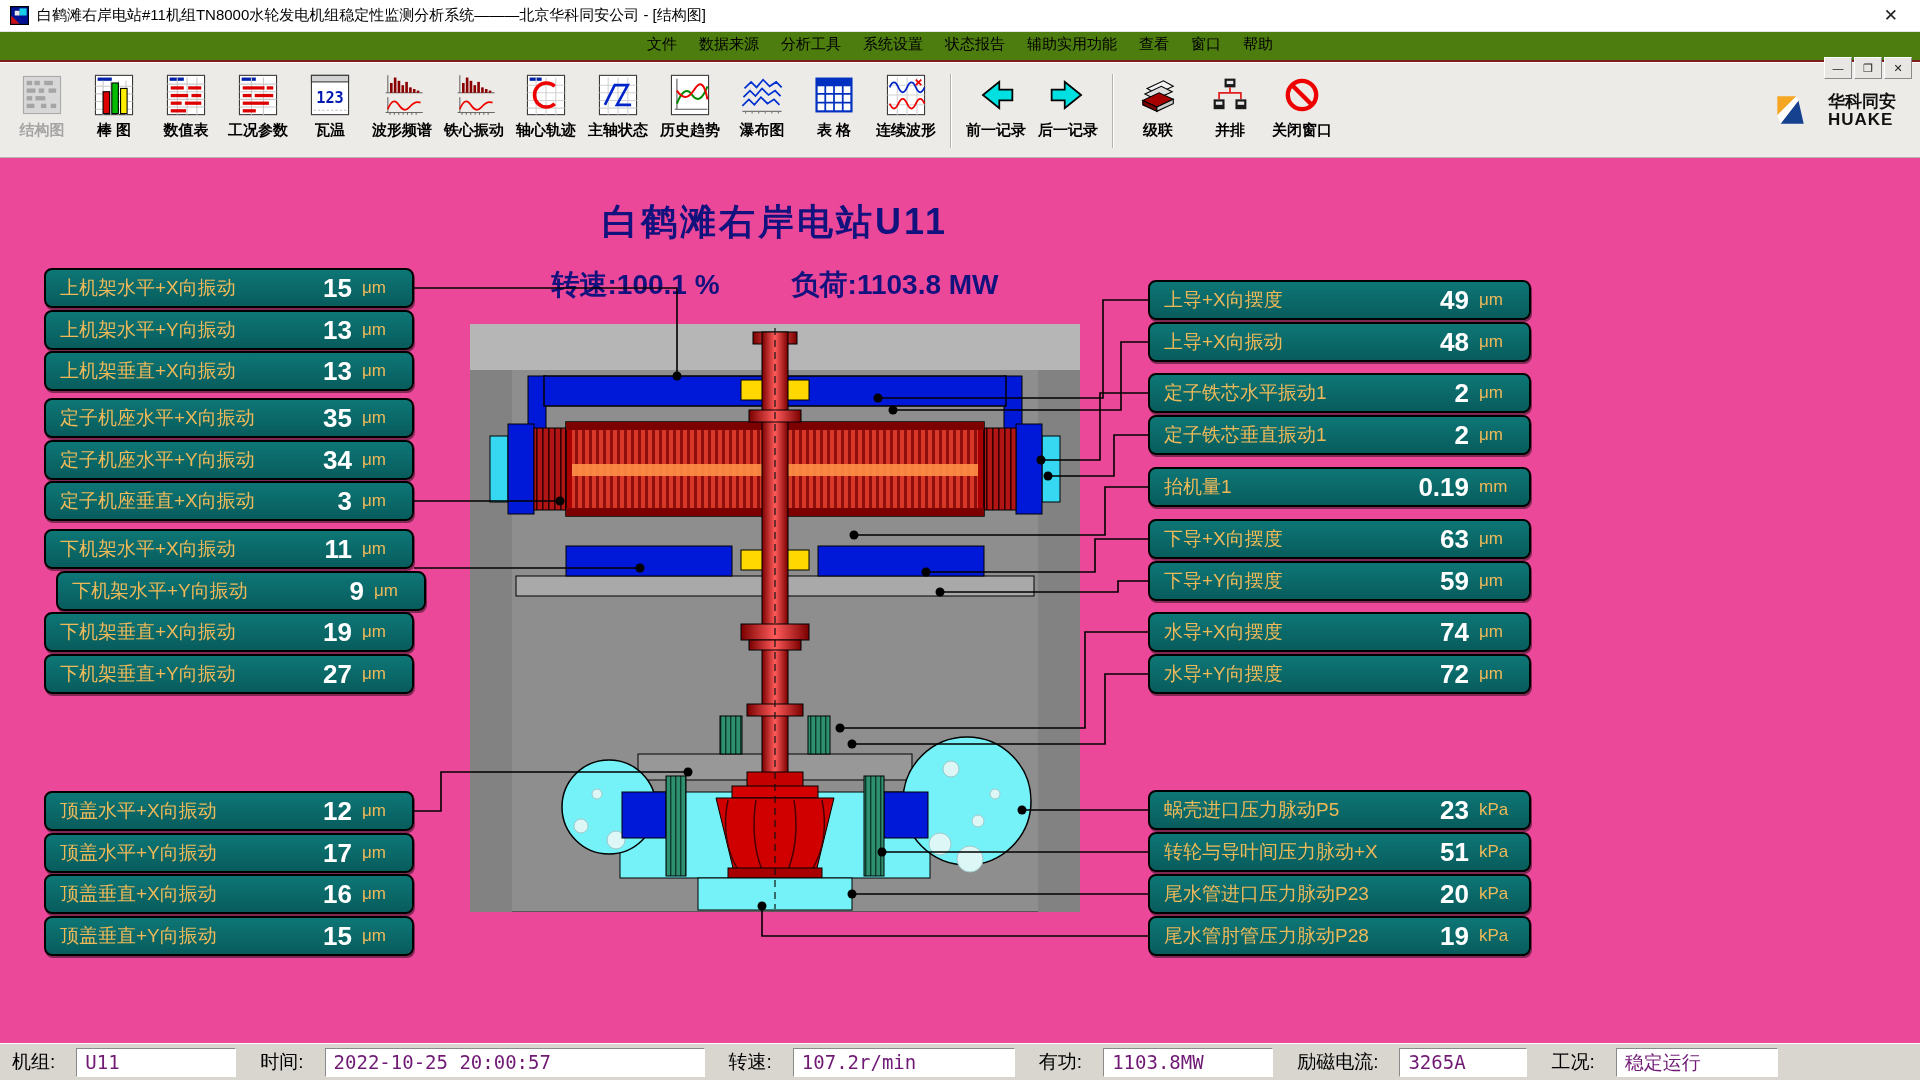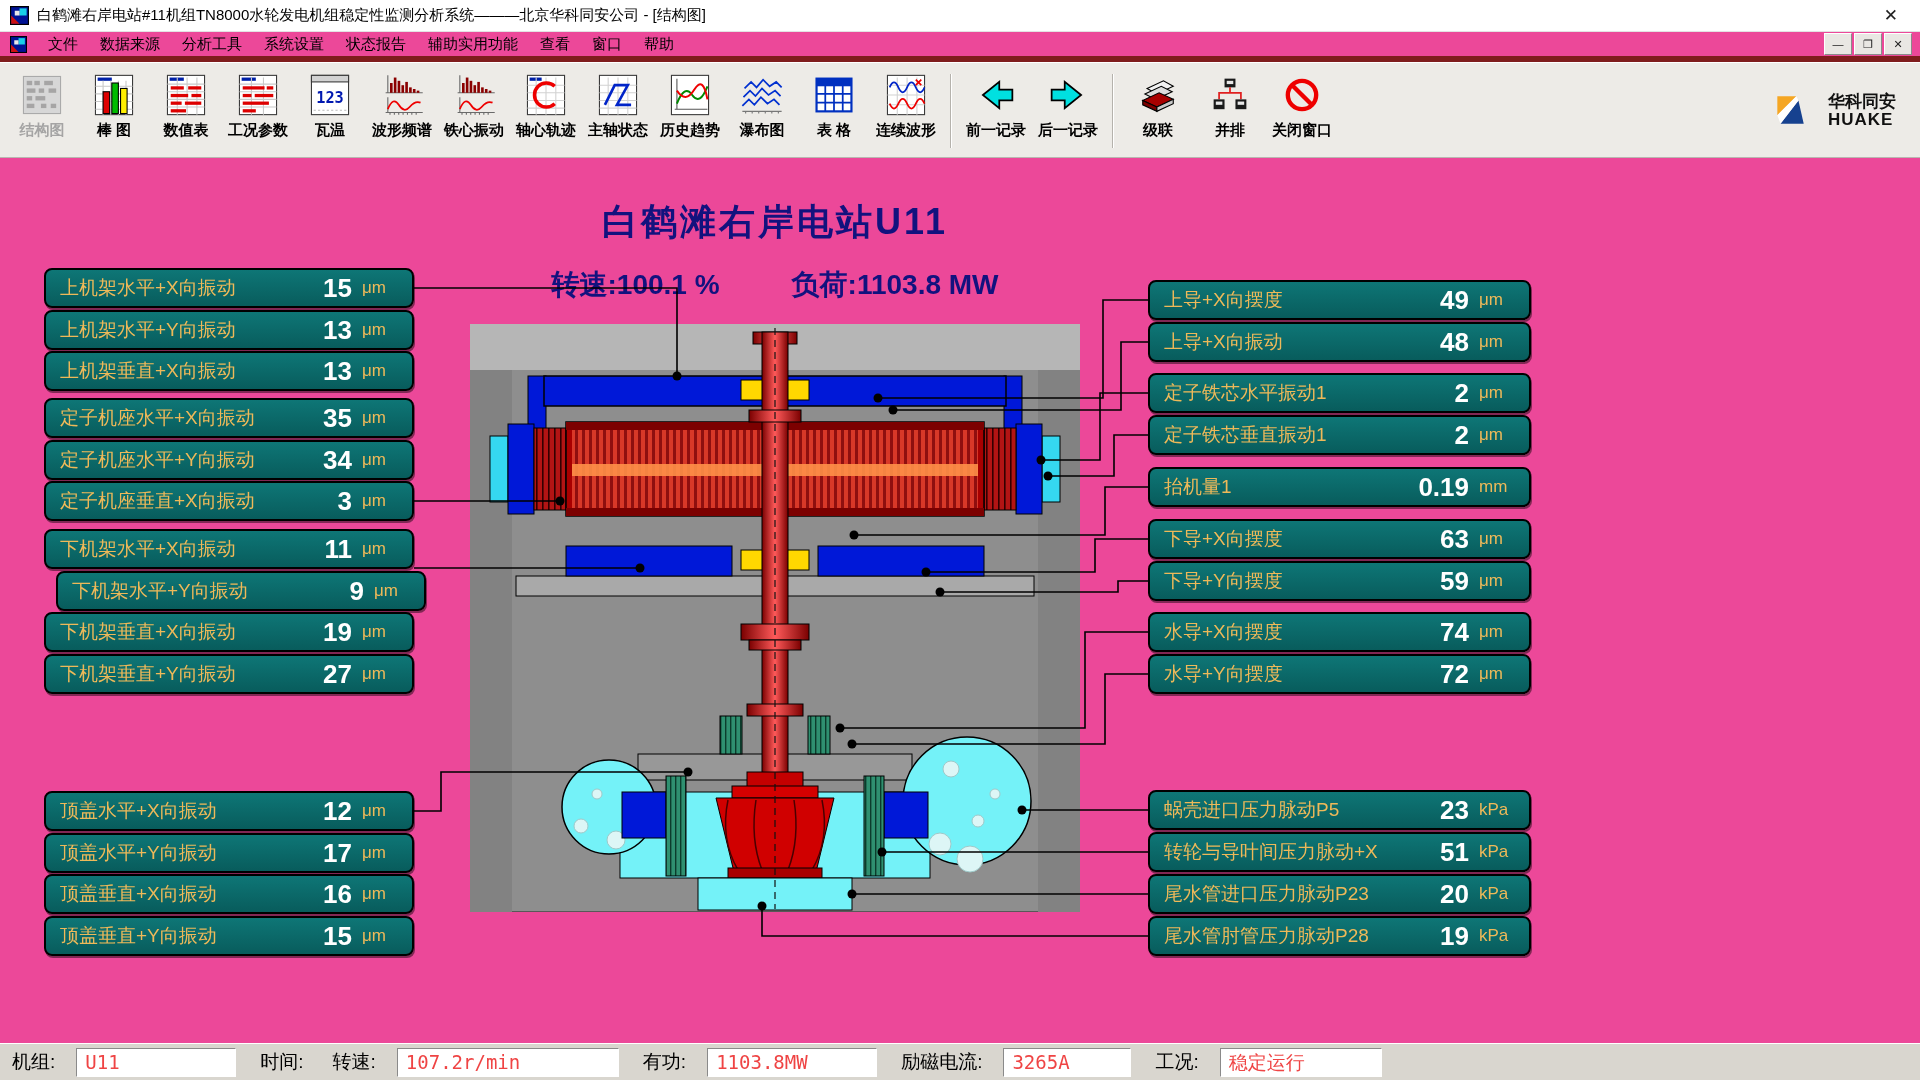--- a/index.html
+++ b/index.html
@@ -7,21 +7,21 @@
   #app{position:relative;width:1920px;height:1080px;background:#c4ddc4;overflow:hidden;
        font-family:"Liberation Sans",sans-serif;-webkit-font-smoothing:antialiased;}
 
   
   .titlebar{height:32px;background:#ffffff;display:flex;align-items:center;padding:0 10px;border-bottom:1px solid #e3e3e3;}
   .titlebar .app-ico{width:19px;height:19px;margin-right:8px;flex:0 0 auto;}
   .titlebar .t-text{font-size:15px;color:#000;white-space:nowrap;}
   .titlebar .t-close{margin-left:auto;font-size:17px;color:#222;padding:2px 12px;cursor:pointer;}
 
   
-  .menubar{height:30px;background:#ec4899;display:flex;align-items:center;padding:0 8px;border-bottom:6px solid #7f1d1d;}
+  .menubar{height:30px;background:#4d7c0f;display:flex;align-items:center;padding:0 8px;border-bottom:2px solid #7f1d1d;flex-direction:column;}
   .menubar .app-ico{width:17px;height:17px;margin:0 10px 0 2px;}
   .menu-item{font-size:15px;color:#000;padding:3px 11px;cursor:default;}
   .win-ctrls{margin-left:auto;display:flex;gap:2px;}
   .wbtn{width:28px;height:22px;background:#e9e7e3;border:1px solid;border-color:#fff #8a8a8a #8a8a8a #fff;
         font-size:11px;line-height:20px;text-align:center;color:#222;cursor:pointer;}
 
   
   .toolbar{height:96px;background:#edebe7;border-top:1px solid #fff;border-bottom:1px solid #b9b6b0;
            display:flex;align-items:center;padding:4px 10px 2px 6px;}
   .tb-btn{width:72px;height:86px;display:flex;flex-direction:column;align-items:center;justify-content:flex-start;
@@ -57,21 +57,21 @@
           gap:26px;align-items:center;z-index:2;}
   .lg-item{display:flex;align-items:center;gap:7px;}
   .lg-swatch{width:30px;height:20px;border:2px solid #000;}
   .lg-label{font-size:20px;font-weight:bold;color:#15157e;white-space:nowrap;}
 
   
   .statusbar{height:37px;background:#d9d6cf;border-top:1px solid #fff;display:flex;align-items:center;
              padding:0 4px;gap:16px;box-shadow:0 -1px 0 #9a9a9a;}
   .sb-label{font-size:19px;color:#000;padding:0 5px 0 8px;white-space:nowrap;}
   .sb-value{height:29px;background:#fff;border:1px solid;border-color:#8a8a8a #fff #fff #8a8a8a;
-            font-family:"DejaVu Sans Mono",monospace;font-size:19px;color:#ef4444;
+            font-family:"DejaVu Sans Mono",monospace;font-size:19px;color:#701a75;
             line-height:27px;padding:0 8px;white-space:nowrap;overflow:hidden;}
 </style>
 </head>
 <body>
 
 <svg width="0" height="0" style="position:absolute" aria-hidden="true">
 <defs>
   <symbol id="ic-app" viewBox="0 0 16 16">
     <rect x="0.5" y="0.5" width="15" height="15" fill="#001294" stroke="#000"></rect>
     <polygon points="1,15 1,8 8,15" fill="#cc1111"></polygon>
@@ -667,20 +667,21 @@
           <span class="mb-unit">kPa</span>
         </div>
       </div>
 
   </div>
 
   <div class="statusbar">
       <span class="sb-label">机组:</span>
       <div class="sb-value" style="width: 160px;">U11</div>
       <span class="sb-label">时间:</span>
+      <div class="sb-value" style="width: 380px;">2022-10-25 20:00:57</div>
       <span class="sb-label">转速:</span>
       <div class="sb-value" style="width: 222px;">107.2r/min</div>
       <span class="sb-label">有功:</span>
       <div class="sb-value" style="width: 170px;">1103.8MW</div>
       <span class="sb-label">励磁电流:</span>
       <div class="sb-value" style="width: 128px;">3265A</div>
       <span class="sb-label">工况:</span>
       <div class="sb-value" style="width: 162px;">稳定运行</div>
     </div>
 

